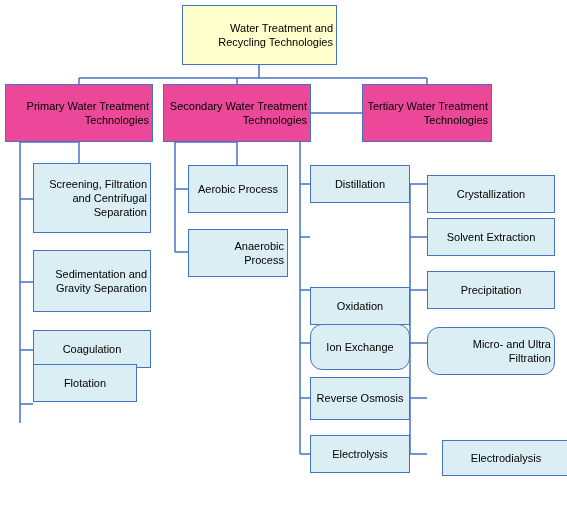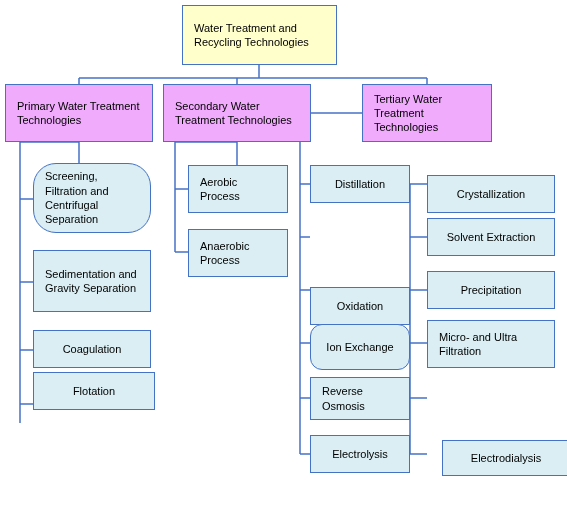--- a/index.html
+++ b/index.html
@@ -25,33 +25,33 @@
       pointer-events: none;
       z-index: 0;
     }
     .node {
       position: absolute;
       border: 1.5px solid #4472C4;
       background: #DAEEF3;
       display: flex;
       align-items: center;
       justify-content: center;
-      text-align: left;
+      text-align: right;
       font-size: 11px;
       color: #000;
       z-index: 1;
-      padding: 11px;
+      padding: 3px;
       line-height: 1.3;
     }
     .node.root {
       background: #FFFFCC;
       border-color: #4472C4;
     }
     .node.category {
-      background: #f0abfc;
+      background: #ec4899;
       border-color: #4472C4;
     }
   </style>
 </head>
 <body>
 
 <div class="chart-container">
   <svg class="connectors">
 
     <line x1="259" y1="65" x2="259" y2="78" stroke="#4472C4" stroke-width="1.5"></line>
@@ -106,35 +106,35 @@
   <div class="node category" style="left:163px;top:84px;width:148px;height:58px;">
     <span>Secondary Water
 Treatment Technologies</span>
   </div>
   <div class="node category" style="left:362px;top:84px;width:130px;height:58px;">
     <span>Tertiary Water
 Treatment
 Technologies</span>
   </div>
 
-  <div class="node" style="left:33px;top:163px;width:118px;height:70px;border-radius:23px;">
+  <div class="node" style="left:33px;top:163px;width:118px;height:70px;">
     <span>Screening,
 Filtration and
 Centrifugal
 Separation</span>
   </div>
   <div class="node" style="left:33px;top:250px;width:118px;height:62px;">
     <span>Sedimentation
 and Gravity
 Separation</span>
   </div>
   <div class="node" style="left:33px;top:330px;width:118px;height:38px;">
     <span>Coagulation</span>
   </div>
-  <div class="node" style="left:33px;top:372px;width:122px;height:38px;">
+  <div class="node" style="left:33px;top:364px;width:104px;height:38px;">
     <span>Flotation</span>
   </div>
 
   <div class="node" style="left:188px;top:165px;width:100px;height:48px;">
     <span>Aerobic
 Process</span>
   </div>
   <div class="node" style="left:188px;top:229px;width:100px;height:48px;">
     <span>Anaerobic
 Process</span>
@@ -159,20 +159,20 @@
 
   <div class="node" style="left:427px;top:175px;width:128px;height:38px;">
     <span>Crystallization</span>
   </div>
   <div class="node" style="left:427px;top:218px;width:128px;height:38px;">
     <span>Solvent Extraction</span>
   </div>
   <div class="node" style="left:427px;top:271px;width:128px;height:38px;">
     <span>Precipitation</span>
   </div>
-  <div class="node" style="left:427px;top:320px;width:128px;height:48px;">
+  <div class="node" style="left:427px;top:327px;width:128px;height:48px;border-radius:12px;">
     <span>Micro- and Ultra
 Filtration</span>
   </div>
   <div class="node" style="left:442px;top:440px;width:128px;height:36px;">
     <span>Electrodialysis</span>
   </div>
 </div>
 
 </body></html>

